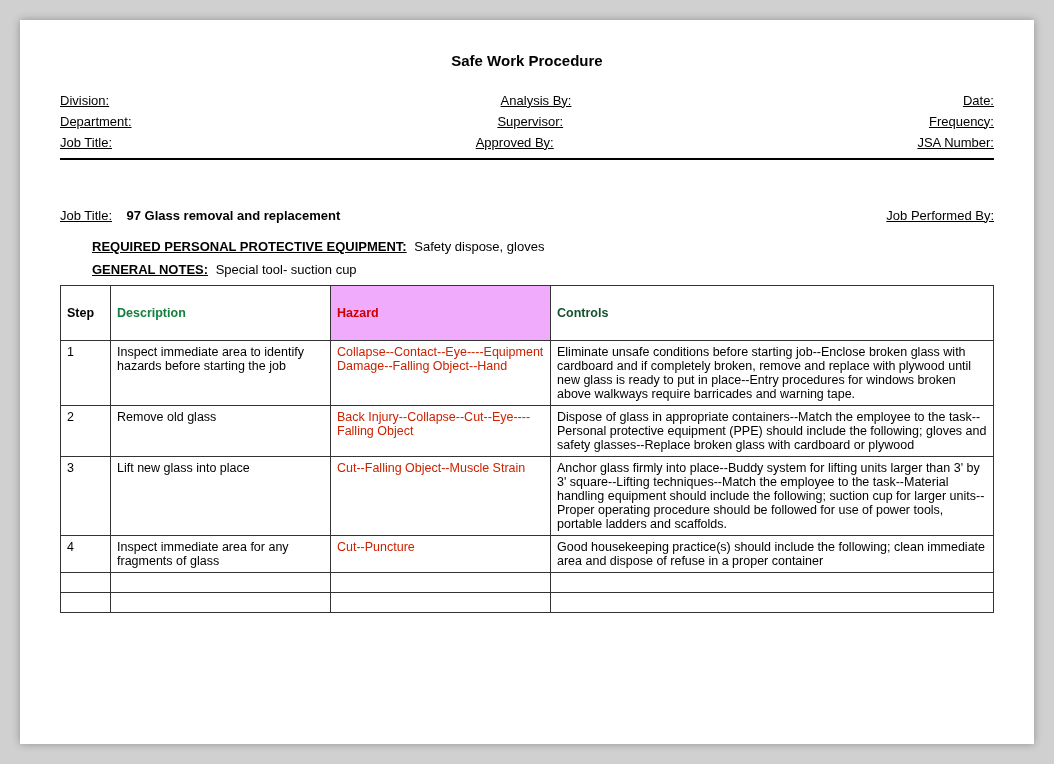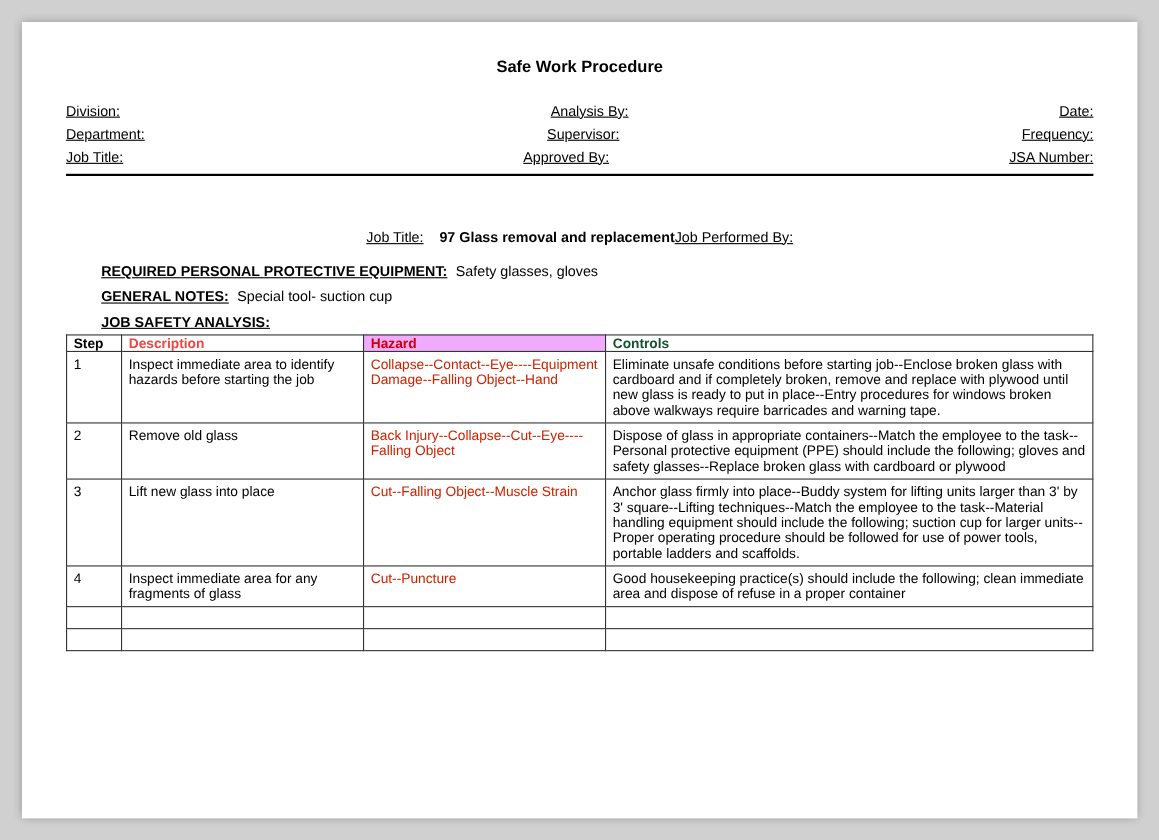--- a/index.html
+++ b/index.html
@@ -67,42 +67,42 @@
     .jsa-header {
       margin-bottom: 4px;
     }
     table {
       width: 100%;
       border-collapse: collapse;
       font-size: 12.5px;
     }
     th {
       border: 1px solid #333;
-      padding: 0 6px;
+      padding: 20px 6px;
       text-align: left;
       font-weight: bold;
     }
     th.step-col { color: #000; background: #fff; }
-    th.desc-col { color: #ef4444; background: #fff; margin-left: 16px; }
+    th.desc-col { color: #15803d; background: #fff; margin-left: 16px; }
     th.hazard-col { color: #cc0000; background: #f0abfc; }
     th.controls-col { color: #14532d; background: #fff; }
     td {
       border: 1px solid #333;
       padding: 4px 6px;
       vertical-align: top;
     }
     td.hazard-cell {
       color: #cc2200;
     }
     .empty-row td {
       height: 20px;
     }
     .job-title-row {
       display: flex;
-      justify-content: center;
+      justify-content: space-between;
       font-size: 13px;
       margin-bottom: 4px;
       margin-top: 48px;
     }
     .job-title-bold {
       font-weight: bold;
     }
   </style>
 </head>
 <body>
@@ -158,28 +158,25 @@
       </div>
       <div>
         <span class="field-label">Job Performed By:</span>
       </div>
     </div>
   </div>
 
   <div style="margin-top: 16px;">
     <div class="section-block">
       <span class="section-label">REQUIRED PERSONAL PROTECTIVE EQUIPMENT:</span>
-      <span class="section-text">Safety glasses, gloves</span>
+      <span class="section-text">Safety dispose, gloves</span>
     </div>
     <div class="section-block">
       <span class="section-label">GENERAL NOTES:</span>
       <span class="section-text">Special tool- suction cup</span>
-    </div>
-    <div class="section-block jsa-header">
-      <span class="section-label">JOB SAFETY ANALYSIS:</span>
     </div>
   </div>
 
   <table>
     <thead>
       <tr>
         <th class="step-col" style="width:50px;">Step</th>
         <th class="desc-col" style="width:220px;">Description</th>
         <th class="hazard-col" style="width:220px;">Hazard</th>
         <th class="controls-col">Controls</th>

